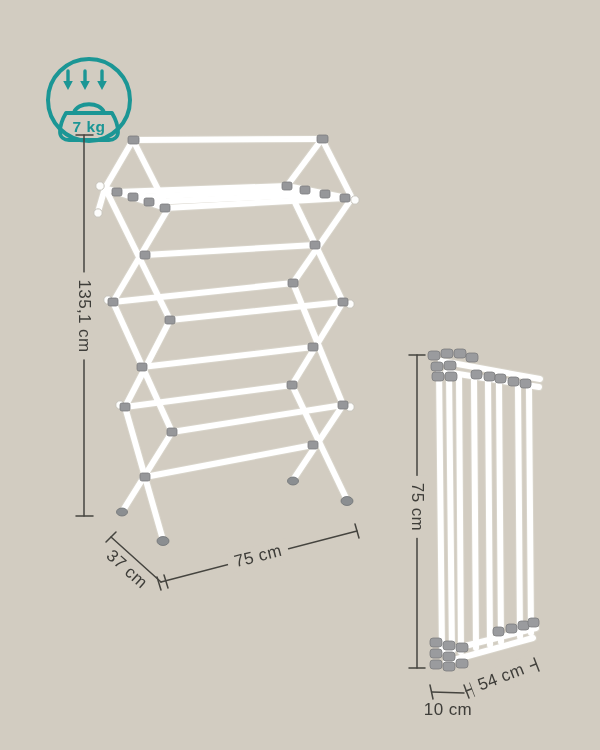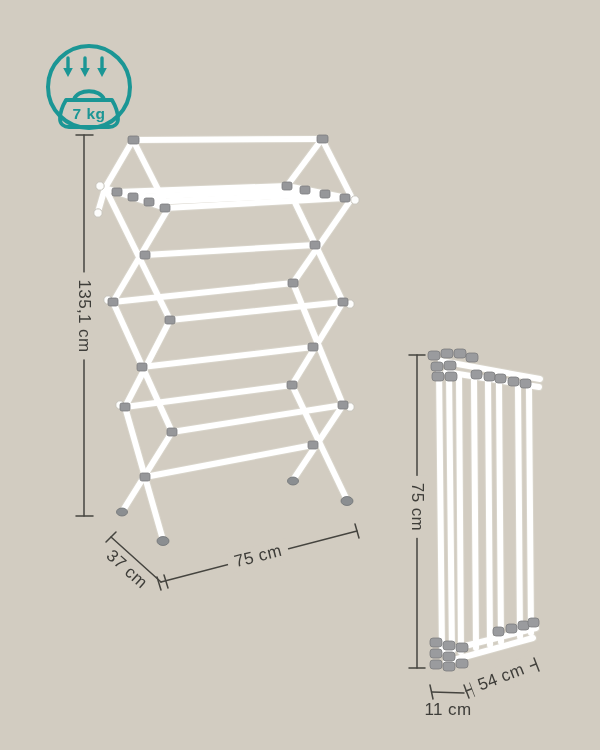--- a/index.html
+++ b/index.html
@@ -12,21 +12,21 @@
   .layer{position:absolute;left:0;top:0;}
   .dim-label{
     position:absolute;
     font-size:17px;
     color:#3e3d39;
     letter-spacing:.4px;
     white-space:nowrap;
     line-height:1;
   }
   .dim-label.masked{background:#d2ccc1;padding:2px 7px;}
-  .badge{position:absolute;left:44px;top:42px;width:92px;height:92px;}
+  .badge{position:absolute;left:44px;top:55px;width:92px;height:92px;}
 </style>
 </head>
 <body>
 
 <div style="width:600px;height:750px;position:relative;">
 
   <div class="badge">
     <svg width="92" height="92" viewBox="0 0 92 92">
       <circle cx="45" cy="45" r="41" fill="none" stroke="#1b9695" stroke-width="4"></circle>
       <g stroke="#1b9695" stroke-width="3.4" stroke-linecap="round" fill="#1b9695">
@@ -211,15 +211,15 @@
   <div class="dim-label masked" style="left:84px;top:316px;transform:translate(-50%,-50%) rotate(90deg);">135,1 cm</div>
 
   <div class="dim-label" style="left:127px;top:569px;transform:translate(-50%,-50%) rotate(42deg);">37 cm</div>
 
   <div class="dim-label masked" style="left:258px;top:556px;transform:translate(-50%,-50%) rotate(-14.5deg);">75 cm</div>
 
   <div class="dim-label masked" style="left:417px;top:507px;transform:translate(-50%,-50%) rotate(90deg);">75 cm</div>
 
   <div class="dim-label masked" style="left:501px;top:677px;transform:translate(-50%,-50%) rotate(-21deg);">54 cm</div>
 
-  <div class="dim-label" style="left:448px;top:709px;transform:translate(-50%,-50%);">11 cm</div>
+  <div class="dim-label" style="left:448px;top:709px;transform:translate(-50%,-50%);">10 cm</div>
 
 </div>
 
 </body></html>

